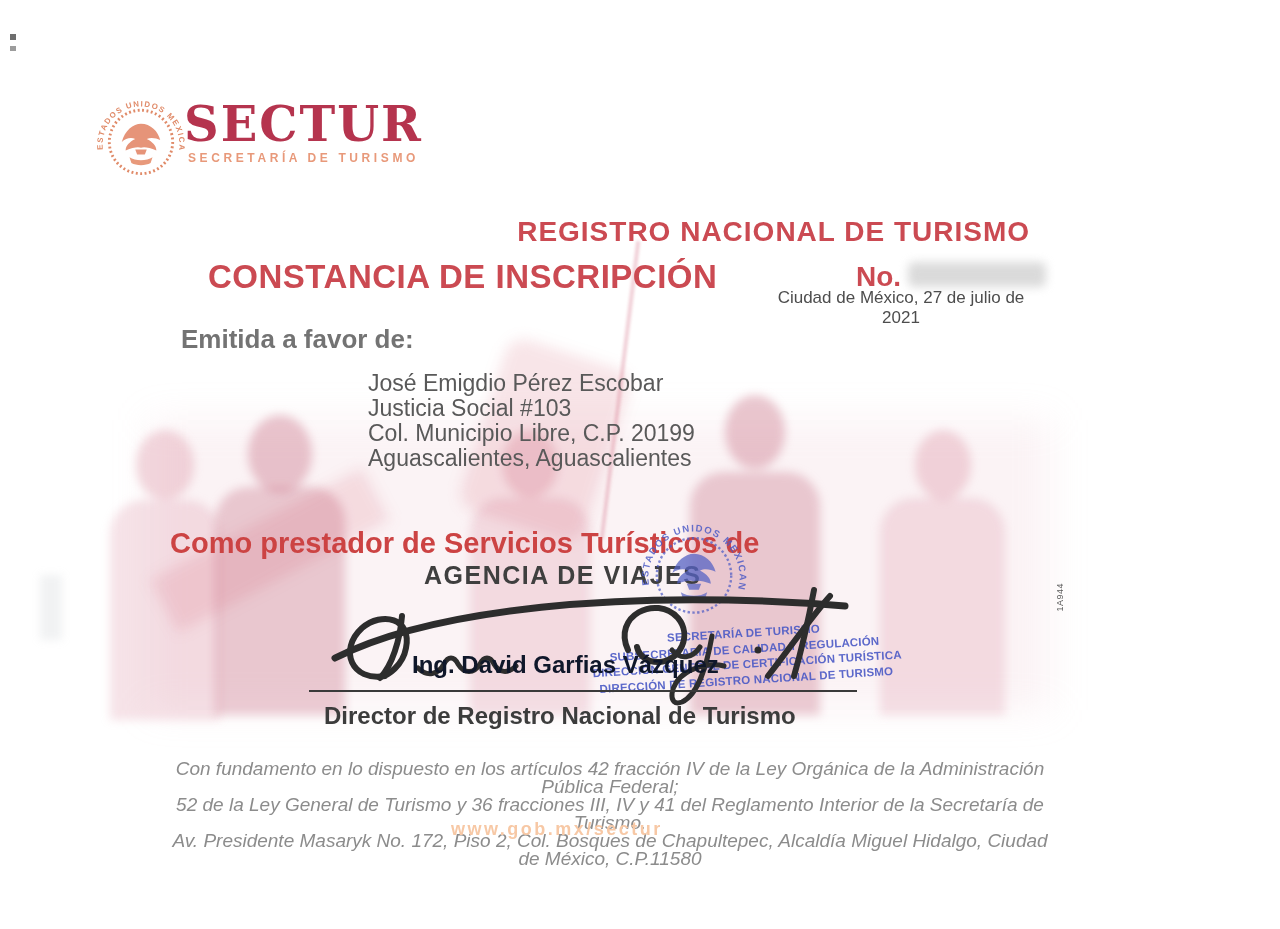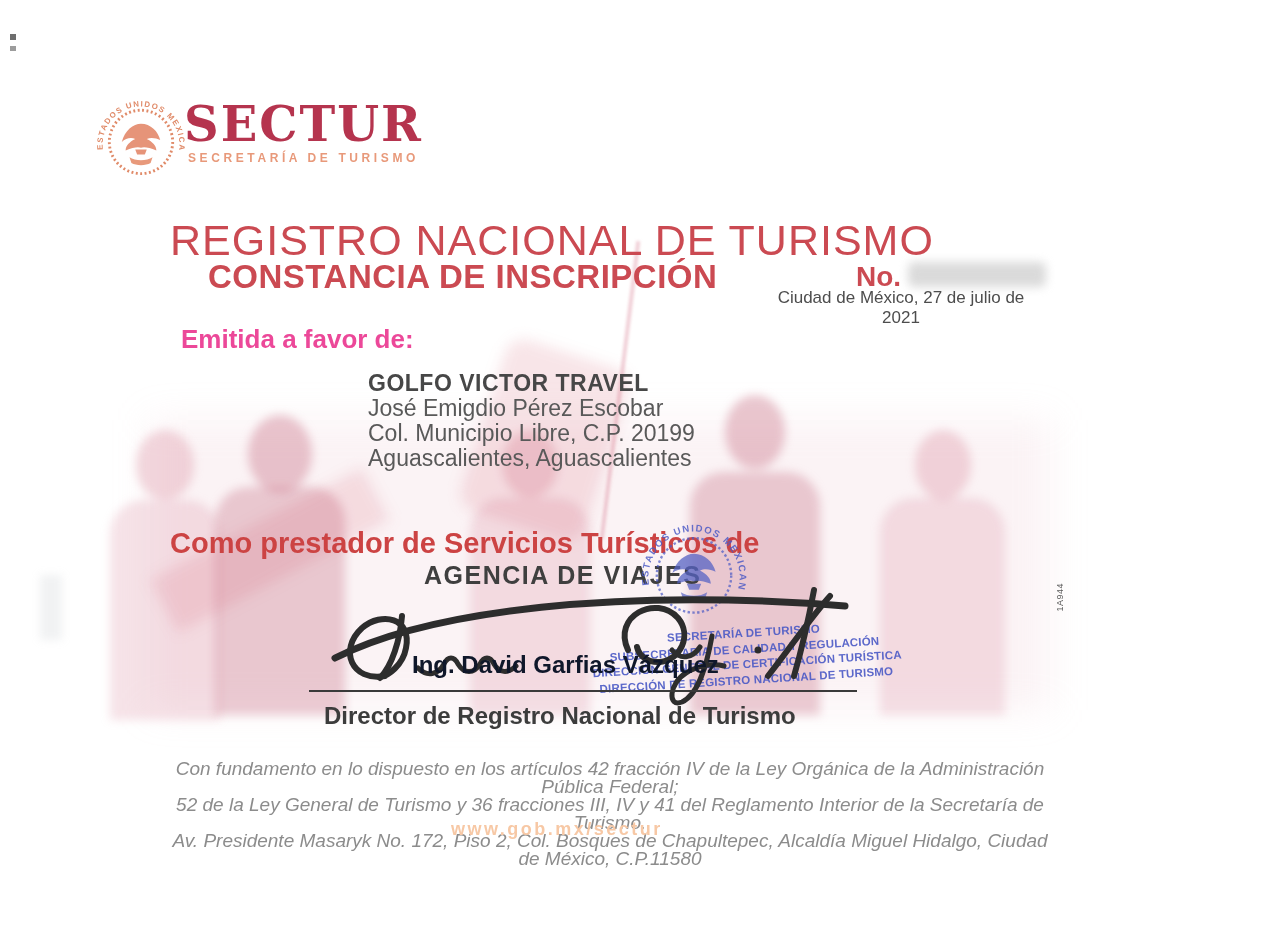--- a/index.html
+++ b/index.html
@@ -23,31 +23,31 @@
   .scanedge{position:absolute;background:rgba(180,185,190,.18);filter:blur(4px);}
 
   
   .seal-svg{position:absolute;left:93px;top:92px;width:96px;height:96px;}
   .brand{position:absolute;left:184px;top:96px;font-family:"DejaVu Serif","Liberation Serif",serif;
     font-weight:bold;font-size:48px;letter-spacing:2px;color:#b5344e;}
   .tagline{position:absolute;left:188px;top:151px;font-size:12px;font-weight:bold;
     letter-spacing:3.6px;color:#e8997a;}
 
   
-  .title1{position:absolute;left:170px;top:216px;width:860px;font-size:43px;font-weight:normal;
-    letter-spacing:1px;color:#cb4a52;white-space:nowrap;}
+  .title1{position:absolute;left:170px;top:216px;width:860px;font-size:28px;font-weight:bold;
+    letter-spacing:1px;color:#cb4a52;white-space:nowrap;text-align:right;}
   .title-row{position:absolute;left:208px;top:258px;width:850px;}
   .title2{display:inline-block;font-size:33px;font-weight:bold;letter-spacing:.5px;color:#cb4a52;}
   .no-label{position:absolute;left:648px;top:3px;font-size:28px;font-weight:bold;color:#cb4a52;}
   .no-blur{position:absolute;left:700px;top:4px;width:138px;height:25px;border-radius:6px;
     background:#bdbdbd;filter:blur(5px);opacity:.55;}
   .date-line{position:absolute;left:760px;top:288px;width:282px;text-align:center;
     font-size:17px;color:#4d4d4d;}
 
-  .issued-label{position:absolute;left:181px;top:324px;font-size:26px;font-weight:bold;color:#ec4899;}
+  .issued-label{position:absolute;left:181px;top:324px;font-size:26px;font-weight:bold;color:#737373;}
 
   
   .recipient{position:absolute;left:368px;top:371px;font-size:23px;line-height:25px;color:#595959;}
   .recipient .r-name{font-weight:bold;color:#474747;letter-spacing:.5px;}
 
   
   .service-label{position:absolute;left:170px;top:527px;font-size:29px;font-weight:bold;color:#cc4343;}
   .service-value{position:absolute;left:424px;top:561px;font-size:25px;font-weight:bold;
     letter-spacing:1.5px;color:#3f3f3f;}
 
@@ -128,22 +128,22 @@
   <div class="title-row">
     <span class="title2">CONSTANCIA DE INSCRIPCIÓN</span>
     <span class="no-label">No.</span>
     <span class="no-blur"></span>
   </div>
   <div class="date-line">Ciudad de México, 27 de julio de 2021</div>
 
   <div class="issued-label">Emitida a favor de:</div>
 
   <div class="recipient">
-    <div class="r-name">GOLFO VICTOR TRAVEL</div>
     <div>José Emigdio Pérez Escobar</div>
+    <div>Justicia Social #103</div>
     <div>Col. Municipio Libre, C.P. 20199</div>
     <div>Aguascalientes, Aguascalientes</div>
   </div>
 
   <div class="service-label">Como prestador de Servicios Turísticos de</div>
   <div class="service-value">AGENCIA DE VIAJES</div>
 
   <svg class="stamp-seal" viewBox="0 0 100 100">
     <defs>
         <path id="arcB" d="M 13,62 A 38,38 0 1 1 87,62"></path>

